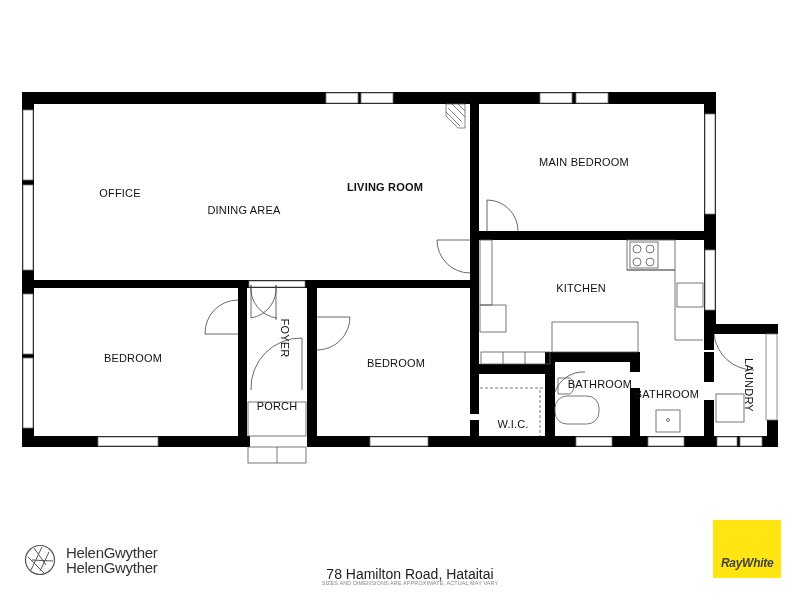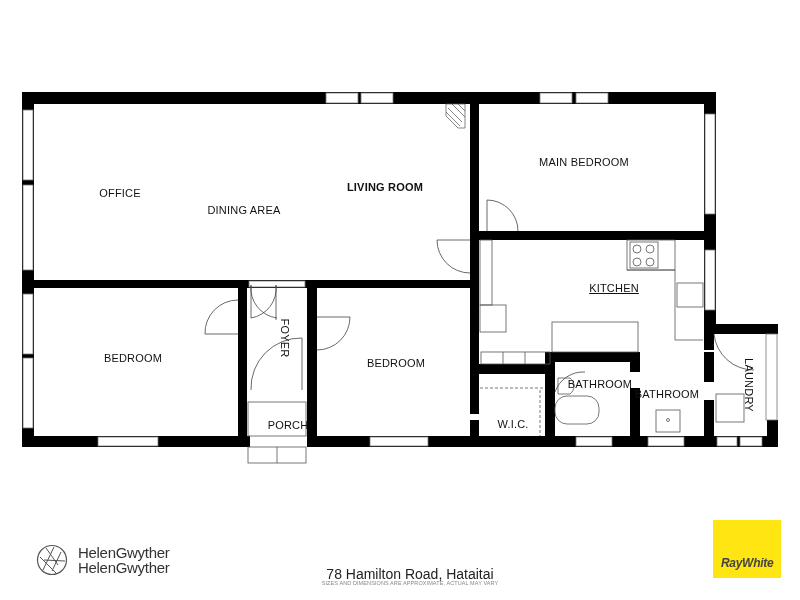--- a/index.html
+++ b/index.html
@@ -2,21 +2,21 @@
 <html><head>
 <meta charset="utf-8">
 <style>
   html,body{margin:0;padding:0;background:#ffffff;}
   body{width:800px;height:600px;position:relative;overflow:hidden;font-family:"Liberation Sans",sans-serif;}
   #plan{position:absolute;left:0;top:0;width:800px;height:600px;}
   .room-label{position:absolute;font-family:"Liberation Sans",sans-serif;font-size:11px;color:#111;white-space:nowrap;transform:translate(-50%,-50%);letter-spacing:0.2px;}
   .vertical{transform:translate(-50%,-50%) rotate(90deg);}
   .footer-address{position:absolute;left:410px;top:566px;transform:translateX(-50%);font-size:14px;color:#222;white-space:nowrap;}
   .footer-disclaimer{position:absolute;left:410px;top:580px;transform:translateX(-50%);font-size:5.5px;color:#888;white-space:nowrap;letter-spacing:0.1px;}
-  .brand{position:absolute;left:36px;top:544px;display:flex;align-items:center;}
+  .brand{position:absolute;left:24px;top:544px;display:flex;align-items:center;}
   .brand-text{margin-left:10px;font-size:15px;line-height:15px;color:#333;letter-spacing:-0.3px;}
   .brand-text div{white-space:nowrap;}
   .raywhite{position:absolute;left:713px;top:520px;width:68px;height:58px;background:#ffe512;}
   .raywhite span{position:absolute;left:8px;bottom:8px;font-size:12px;font-weight:bold;font-style:italic;color:#444;letter-spacing:-0.3px;white-space:nowrap;}
 </style>
 </head>
 <body>
 
 <svg id="plan" viewBox="0 0 800 600" xmlns="http://www.w3.org/2000/svg">
   <g fill="#000">
@@ -130,25 +130,25 @@
     <line x1="480" y1="388" x2="545" y2="388" stroke-dasharray="3,2"></line>
     <line x1="540" y1="390" x2="540" y2="436" stroke-dasharray="3,2"></line>
   </g>
 </svg>
 
 <div id="labels">
   <div class="room-label" style="left:120px;top:193px;">OFFICE</div>
   <div class="room-label" style="left:244px;top:187px;margin-top:23px;">DINING AREA</div>
   <div class="room-label" style="left:385px;top:187px;font-weight:bold;">LIVING ROOM</div>
   <div class="room-label" style="left:584px;top:162px;">MAIN BEDROOM</div>
-  <div class="room-label" style="left:614px;top:288px;text-decoration:underline;">KITCHEN</div>
+  <div class="room-label" style="left:581px;top:288px;">KITCHEN</div>
   <div class="room-label" style="left:133px;top:358px;">BEDROOM</div>
   <div class="room-label vertical" style="left:285px;top:338px;">FOYER</div>
   <div class="room-label" style="left:396px;top:363px;">BEDROOM</div>
-  <div class="room-label" style="left:277px;top:425px;margin-left:11px;">PORCH</div>
+  <div class="room-label" style="left:277px;top:406px;">PORCH</div>
   <div class="room-label" style="left:513px;top:404px;margin-top:20px;">W.I.C.</div>
   <div class="room-label" style="left:600px;top:384px;">BATHROOM</div>
   <div class="room-label" style="left:667px;top:394px;">BATHROOM</div>
   <div class="room-label vertical" style="left:749px;top:385px;">LAUNDRY</div>
 </div>
 
 <div class="brand">
   <svg width="32" height="32" viewBox="0 0 32 32">
     <circle cx="16" cy="16" r="14.5" fill="none" stroke="#555" stroke-width="1.2"></circle>
     <g stroke="#555" stroke-width="1" fill="none">

